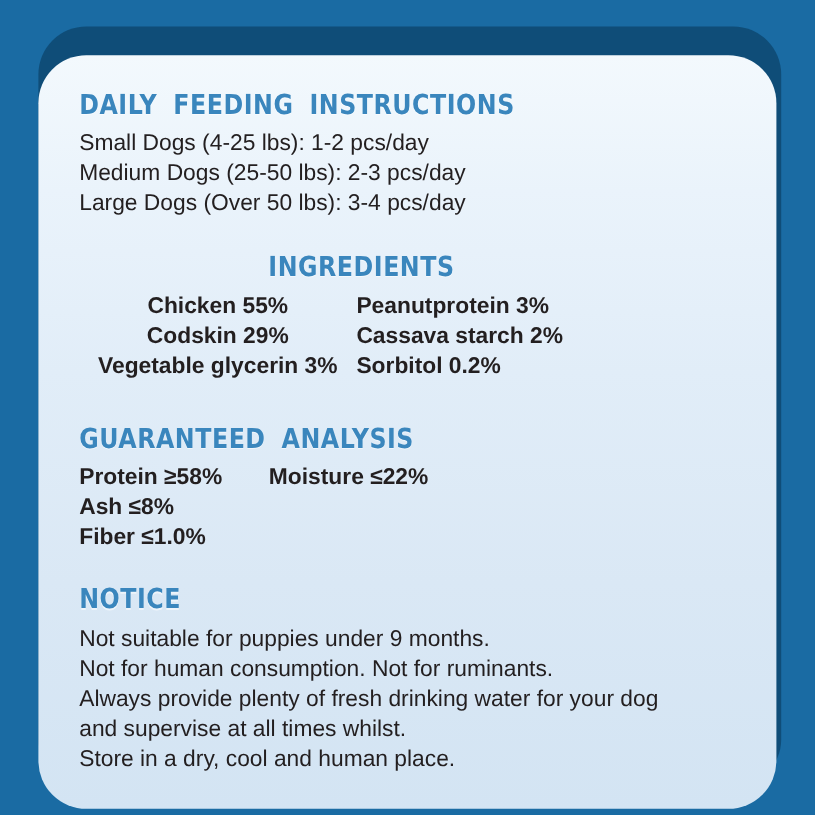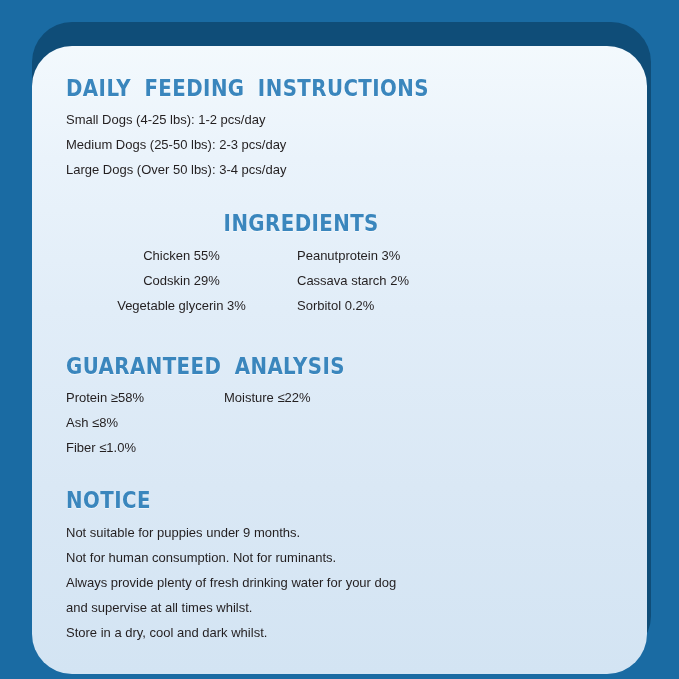--- a/index.html
+++ b/index.html
@@ -65,29 +65,30 @@
     word-spacing: 7px;
     transform: scaleX(0.86);
     transform-origin: left center;
     white-space: nowrap;
     text-shadow: 0 1px 0 rgba(255,255,255,0.55);
     margin: 0 0 7px 0;
   }
 
   .body-line {
     color: #231f20;
-    font-size: 13px;
+    font-size: 19px;
     line-height: 25px;
     white-space: nowrap;
   }
 
   
   .cols-row {
     display: flex;
     line-height: 25px;
+    font-weight: bold;
   }
   .col-a-wide { width: 231px; flex: 0 0 231px; }
   .col-a-narrow { width: 158px; flex: 0 0 158px; }
 
   .sec-feeding { margin-top: 4px; }
   .sec-ingredients { margin-top: 29px; text-align: center; }
   .sec-analysis { margin-top: 36px; }
   .sec-notice { margin-top: 28px; }
 </style>
 </head>
@@ -137,17 +138,17 @@
         <div class="body-line"></div>
       </div>
     </div>
 
     <div class="section sec-notice">
       <div class="heading">NOTICE</div>
       <div class="body-line">Not suitable for puppies under 9 months.</div>
       <div class="body-line">Not for human consumption. Not for ruminants.</div>
       <div class="body-line">Always provide plenty of fresh drinking water for your dog</div>
       <div class="body-line">and supervise at all times whilst.</div>
-      <div class="body-line">Store in a dry, cool and dark whilst.</div>
+      <div class="body-line">Store in a dry, cool and human place.</div>
     </div>
 
   </div>
 </div>
 
 </body></html>

